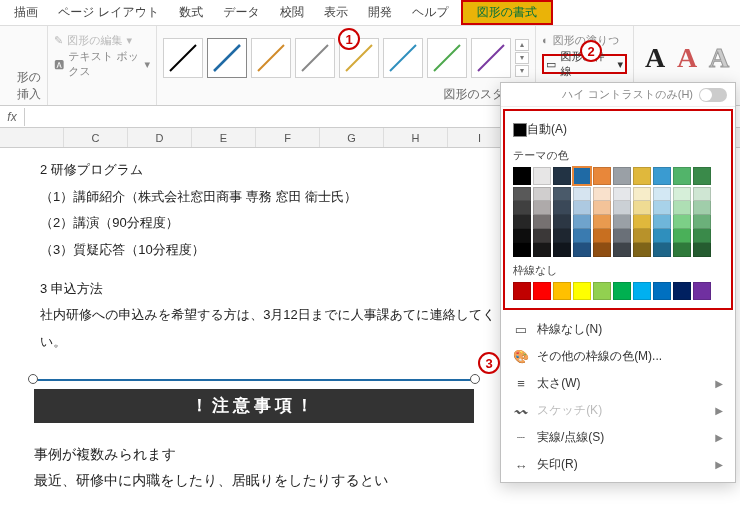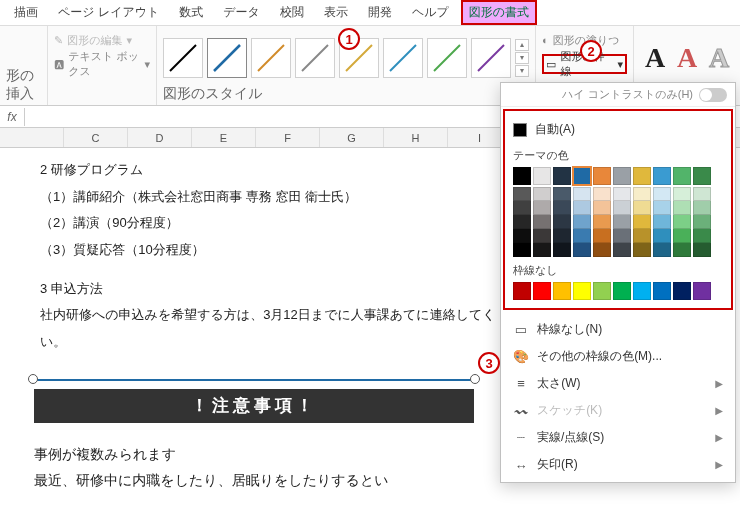--- a/index.html
+++ b/index.html
@@ -1,26 +1,26 @@
 <!DOCTYPE html>
 <html><head>
 <meta charset="utf-8">
 <style>
 * { box-sizing: border-box; margin: 0; padding: 0; font-family: "Yu Gothic UI", "Meiryo", sans-serif; }
 body { width: 740px; height: 516px; overflow: hidden; background: #fff; font-size: 12px; color: #333; position: relative; }
 
 
 .tabs { display: flex; align-items: flex-end; height: 26px; padding-left: 6px; gap: 4px; border-bottom: 1px solid #ddd; }
 .tab { padding: 4px 8px; font-size: 12px; color: #444; cursor: pointer; }
-.tab.active { border: 2px solid #cc0000; color: #00703c; padding: 2px 6px; background: #f0abfc; }
+.tab.active { border: 2px solid #cc0000; color: #00703c; padding: 2px 14px; background: #eab308; }
 
 
 .ribbon { display: flex; height: 80px; border-bottom: 1px solid #ccc; background: #fafafa; }
 .rgroup { border-right: 1px solid #e0e0e0; display: flex; flex-direction: column; justify-content: space-between; padding: 4px 6px 2px 6px; }
-.rgroup-label { font-size: 14px; color: #666; text-align: left; }
+.rgroup-label { font-size: 12px; color: #666; text-align: right; }
 .rgroup-body { display: flex; align-items: center; gap: 4px; flex: 1; }
 
 .shape-insert { width: 48px; }
 .shape-edit-col { width: 96px; font-size: 11px; color: #888; }
 .shape-edit-col .row { display: flex; align-items: center; gap: 4px; height: 20px; }
 .shape-edit-col .row.dis { color: #bbb; }
 
 .styles { flex: 0 0 auto; }
 .line-swatch { width: 40px; height: 40px; border: 1px solid #d0d0d0; display: flex; align-items: center; justify-content: center; background: #fff; }
 .line-swatch.sel { border-color: #888; }
@@ -52,21 +52,21 @@
 .shape-handle.r { right: -6px; }
 .banner { width: 440px; height: 34px; background: #333; color: #fff; font-weight: bold; font-size: 17px; display: flex; align-items: center; justify-content: center; letter-spacing: 4px; margin-left: -6px; margin-top: 8px; }
 .body-text { font-size: 14px; margin-top: 18px; margin-left: -6px; width: 440px; line-height: 1.9; }
 
 
 .dropdown { position: absolute; top: 82px; left: 500px; width: 236px; border: 1px solid #c0c0c0; background: #fff; box-shadow: 0 4px 16px rgba(0,0,0,.2); z-index: 10; font-size: 12px; }
 .dd-top { display: flex; align-items: center; justify-content: flex-end; padding: 4px 8px; gap: 6px; color: #888; font-size: 11px; border-bottom: 1px solid #eee; }
 .toggle { width: 28px; height: 14px; border-radius: 7px; background: #ccc; position: relative; }
 .toggle::after { content: ''; position: absolute; width: 12px; height: 12px; background: #fff; border-radius: 50%; top: 1px; left: 1px; }
 .color-area { border: 2px solid #cc0000; margin: 2px; padding: 6px 8px 8px 8px; }
-.dd-row { display: flex; align-items: center; gap: 8px; padding: 4px 0; }
+.dd-row { display: flex; align-items: center; padding: 4px 0; }
 .auto-sw { width: 14px; height: 14px; background: #000; border: 1px solid #888; }
 .dd-label { font-size: 11px; color: #444; margin: 6px 0 4px 0; }
 .swatch-row { display: flex; gap: 2px; }
 .sw { width: 18px; height: 18px; border: 1px solid rgba(0,0,0,.15); }
 .sw.sel { outline: 2px solid #e8873a; outline-offset: -1px; }
 .shade-col { display: flex; flex-direction: column; gap: 0; }
 .shade-col .sw { height: 14px; border-top: none; }
 .shade-col .sw:first-child { border-top: 1px solid rgba(0,0,0,.15); }
 .shade-grid { display: flex; gap: 2px; margin-top: 2px; }
 .menu-list { padding: 4px 0; }

